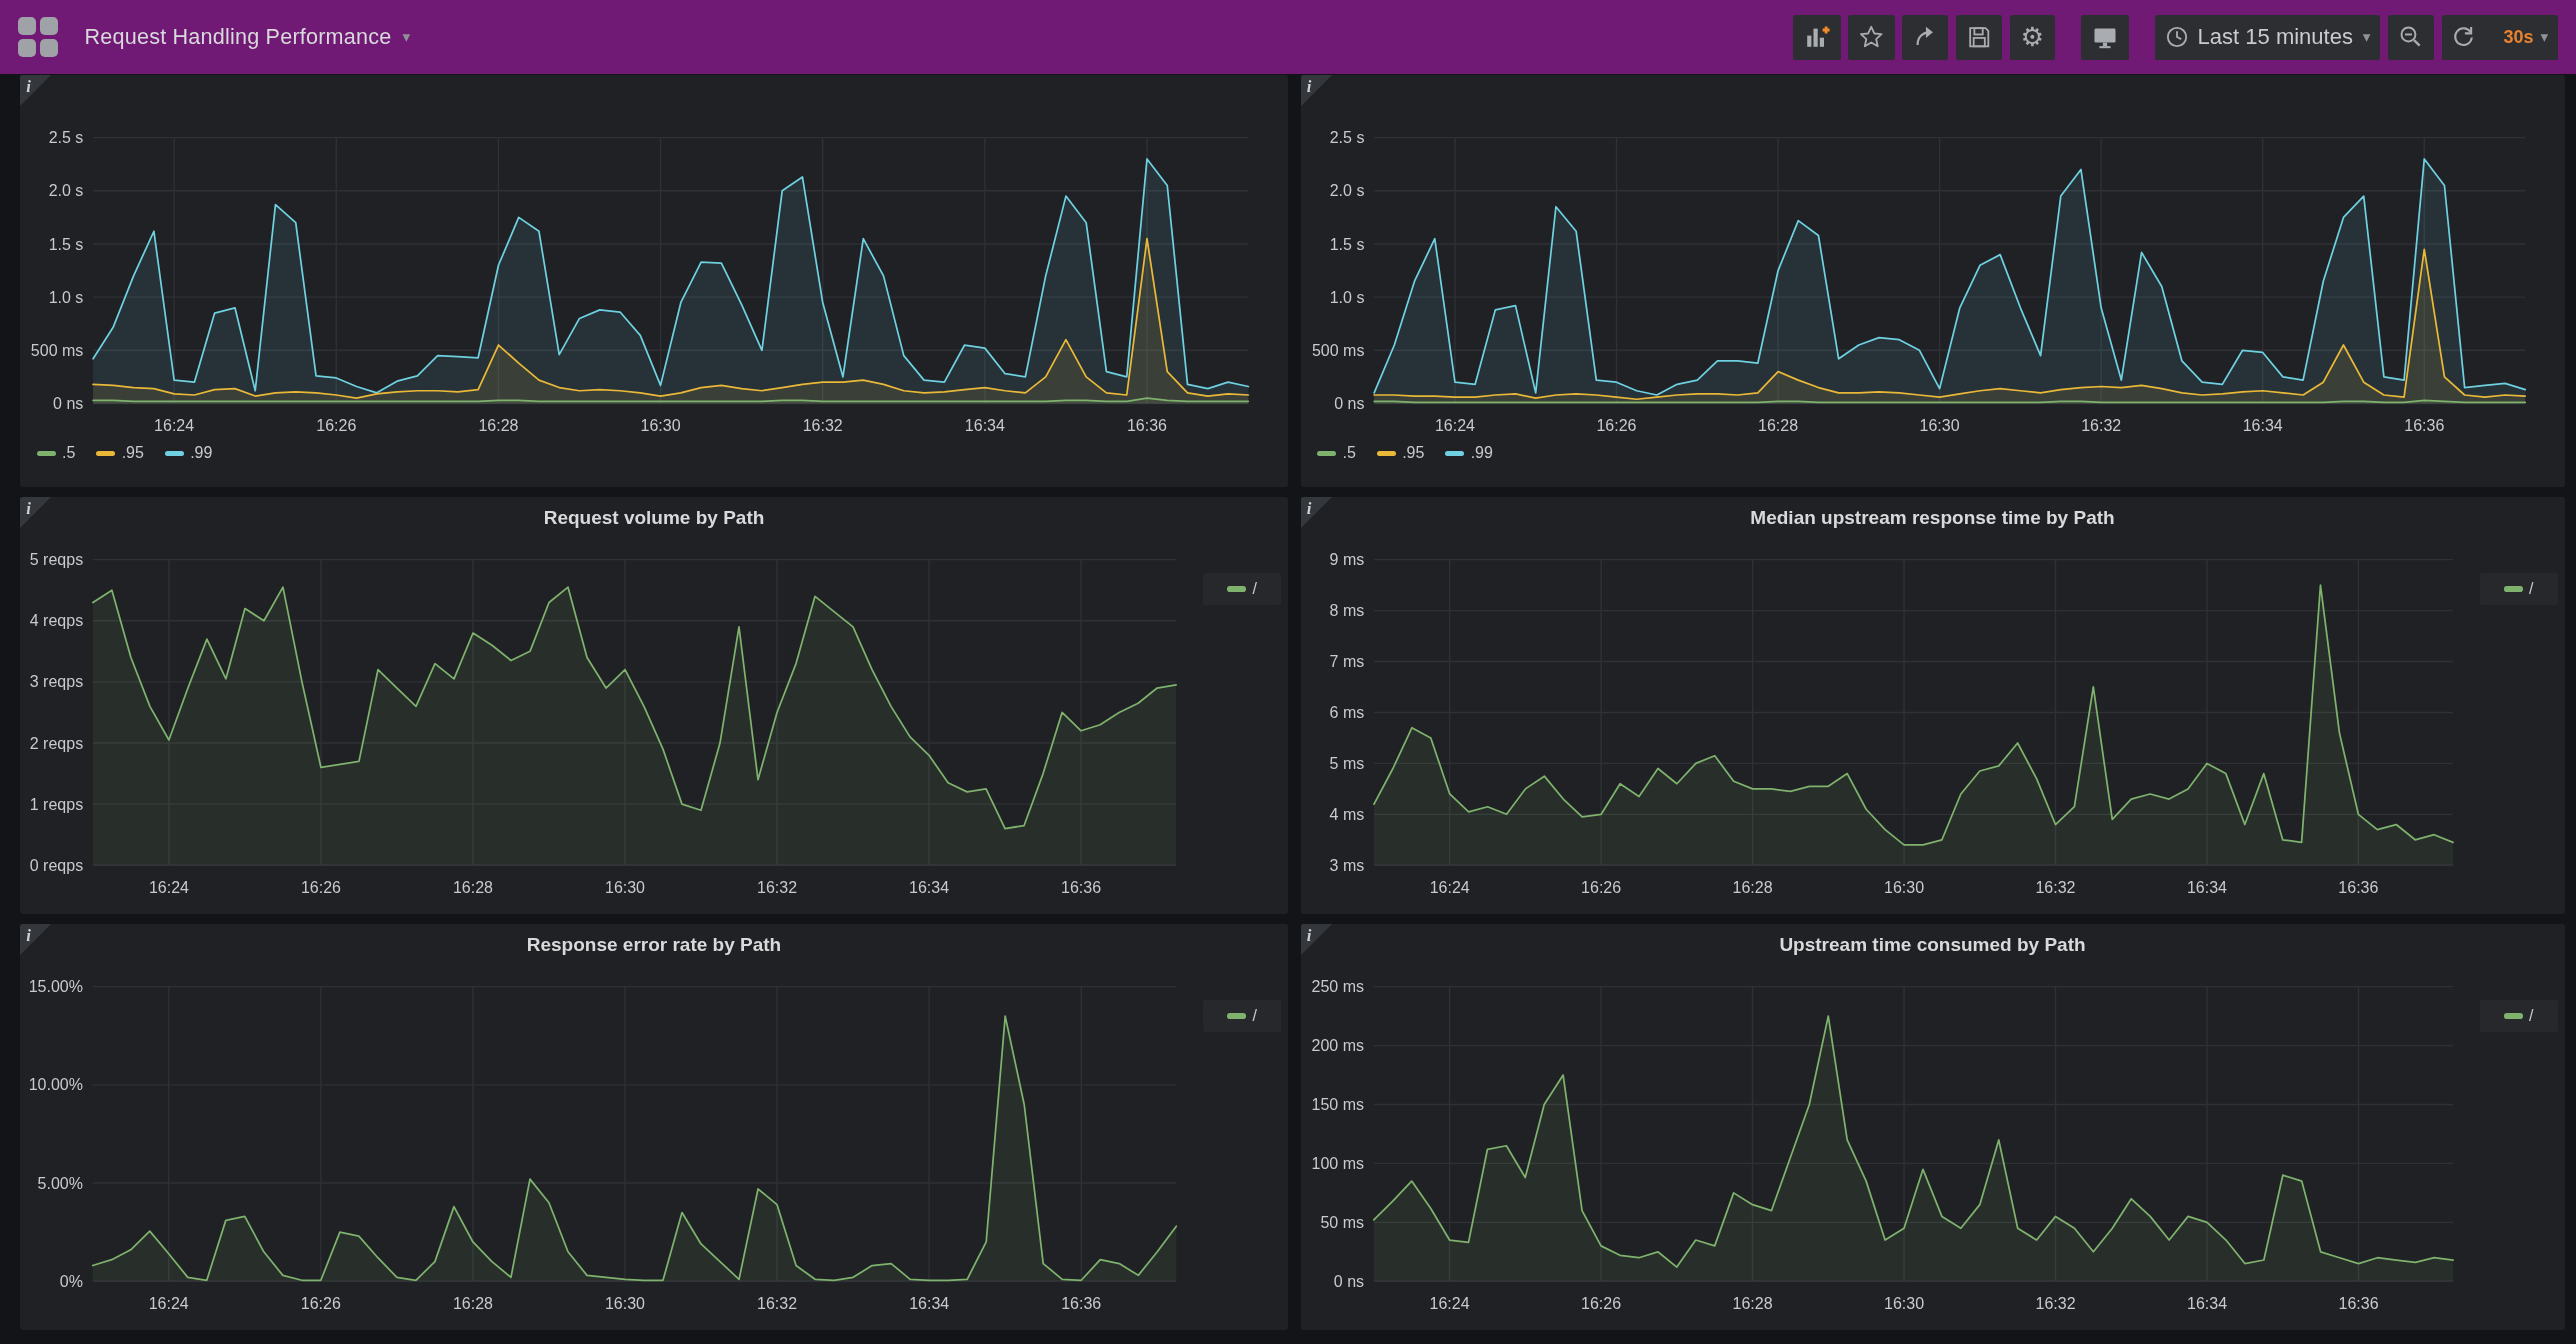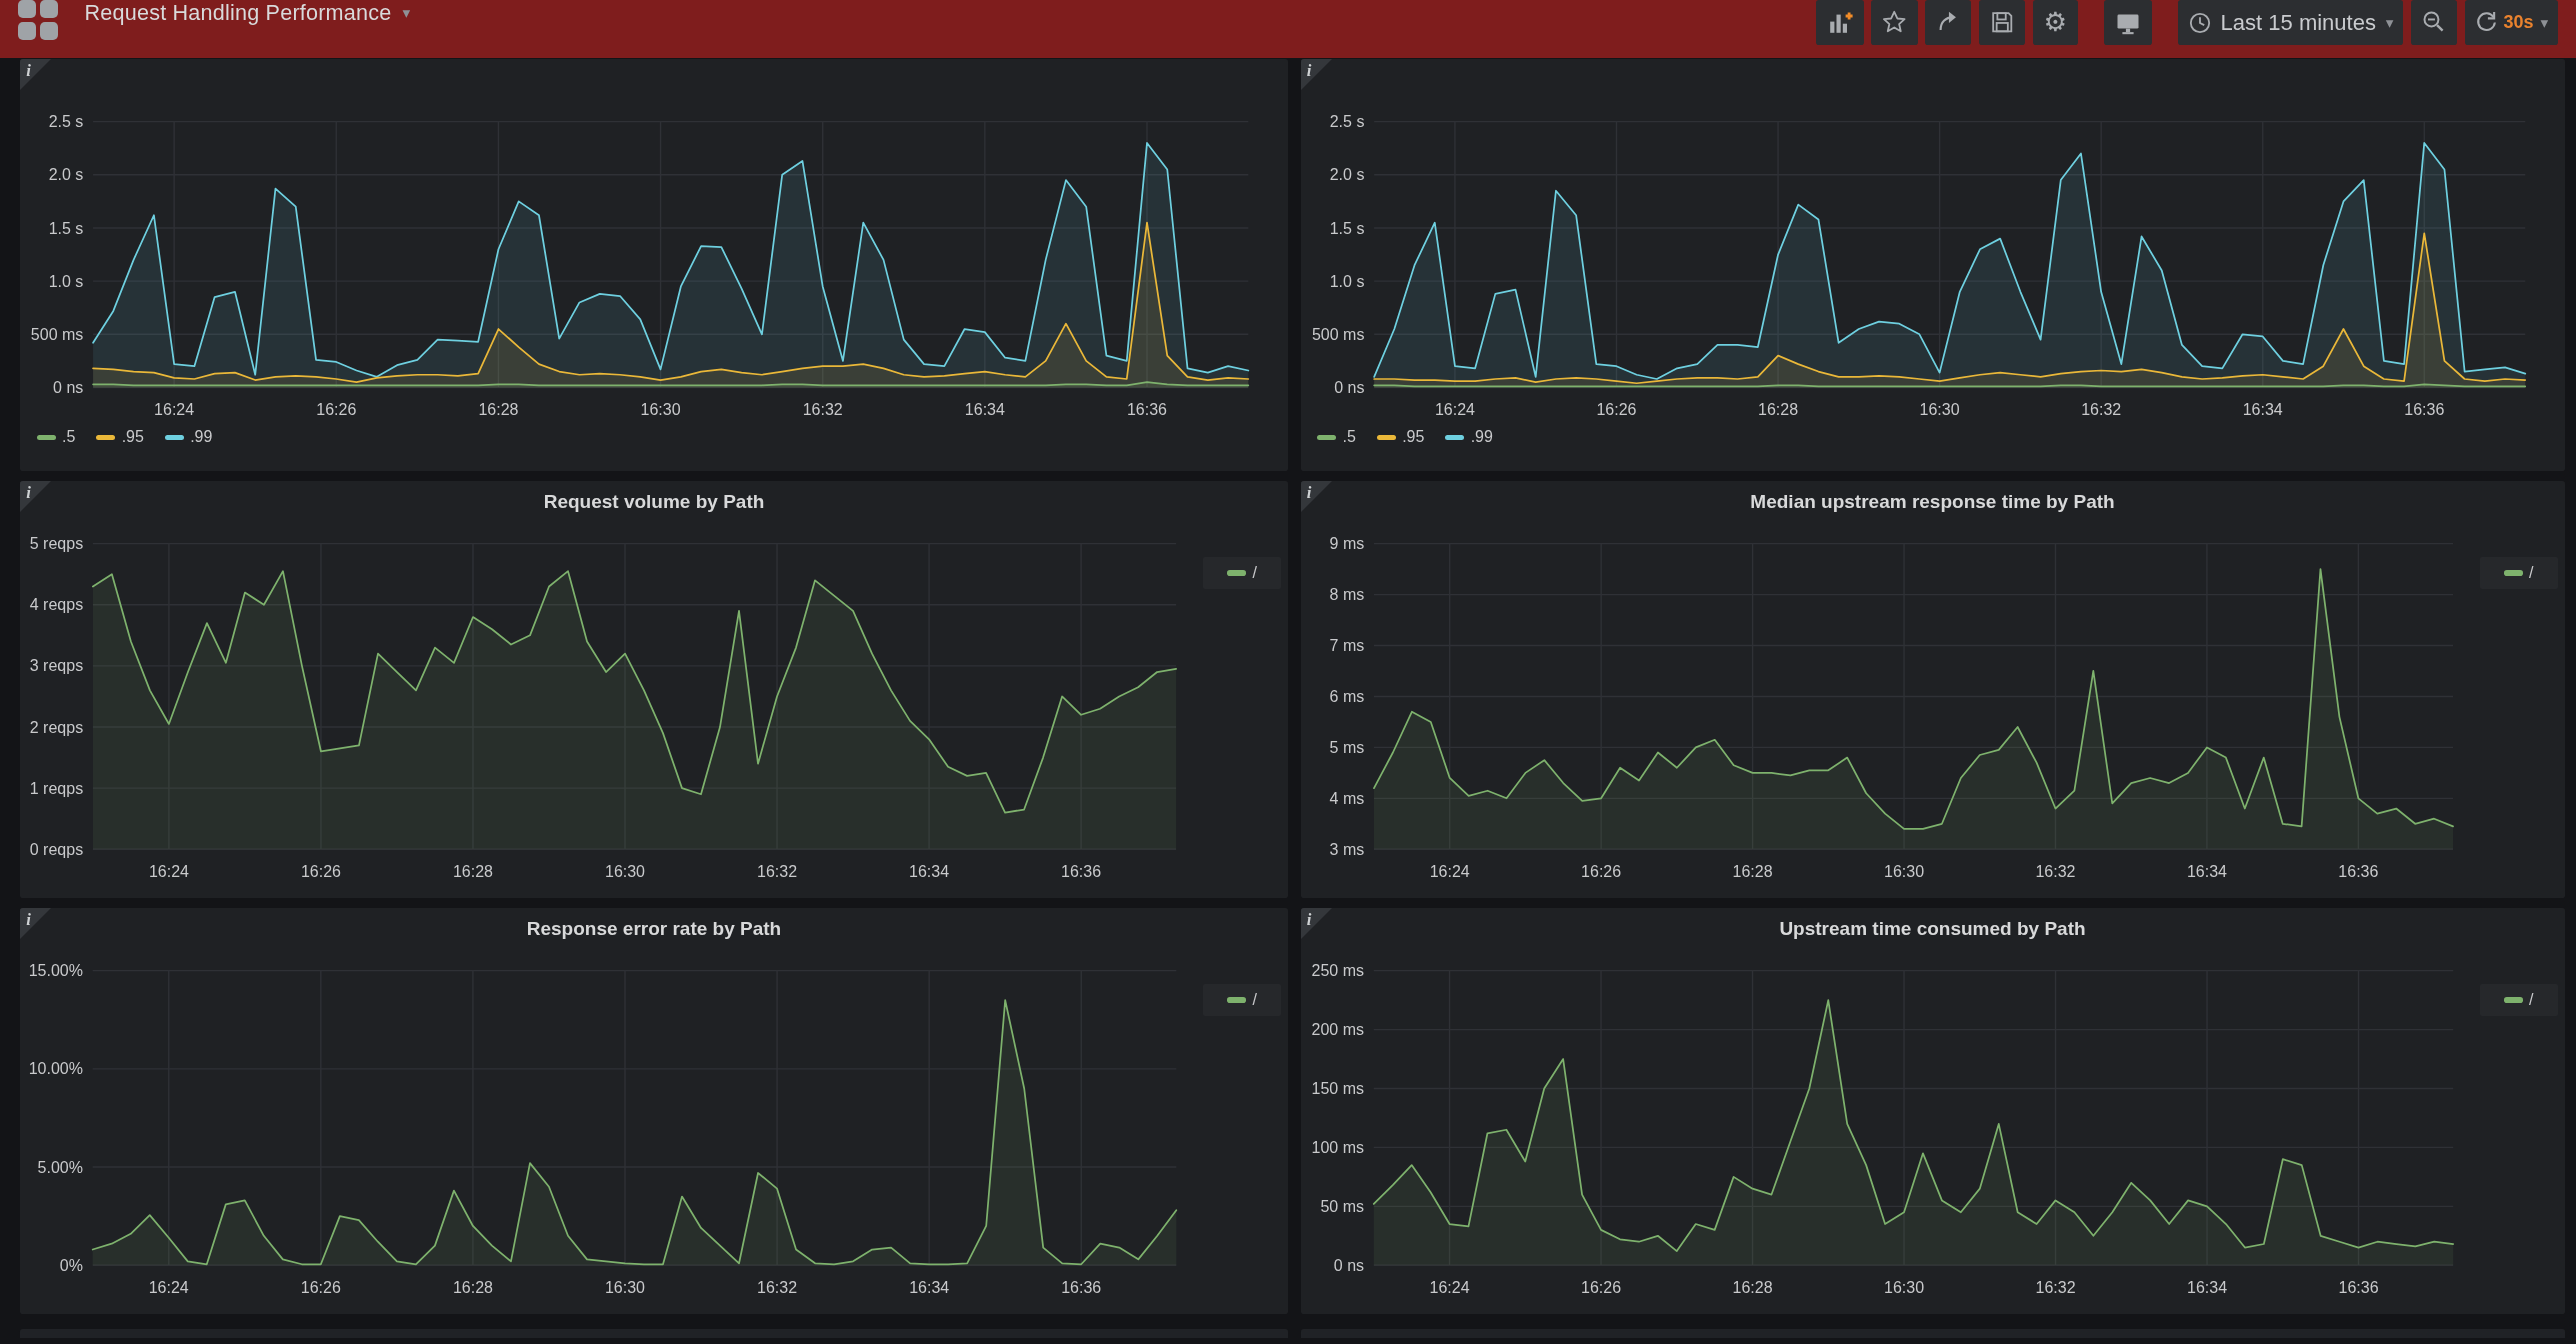--- a/index.html
+++ b/index.html
@@ -1,29 +1,29 @@
 <!DOCTYPE html>
 <html style="font-size:11px"><head>
 <meta charset="utf-8">
 <style>
   * { margin:0; padding:0; box-sizing:border-box; }
   html,body { width:2576px; height:1344px; background:#131417; overflow:hidden;
     font-family:"Liberation Sans", sans-serif; }
   
-  .navbar { height:58px; background:#7f1d1d; display:flex; align-items:flex-start; padding:0 18px; }
+  .navbar { height:74px; background:#701a75; display:flex; align-items:center; padding:0 18px; }
   .logo { width:40px; height:40px; display:grid; grid-template-columns:18px 18px; grid-template-rows:18px 18px; gap:4.2px; cursor:pointer; }
   .logo div { background:#9fa3a7; border-radius:4.9px; }
   .nav-title { margin-left:26.5px; font-size:21.6px; color:#d9dadb; letter-spacing:0.2px; cursor:pointer; display:flex; align-items:center; gap:11px; }
   .caret { color:#8e9196; font-size:15.3px; }
   .spacer { flex:1; }
   .nbtn { height:45px; min-width:45px; background:#2c2e31; border-radius:2.8px; display:flex; align-items:center; justify-content:center; color:#a9acb0; margin-left:7.7px; cursor:pointer; padding:0 9.8px; }
   .nbtn svg { display:block; }
   .nbtn.gap { margin-left:26.5px; }
   .tp-label { font-size:22px; color:#c9cbce; margin:0 9.8px 0 8.4px; white-space:nowrap; }
-  .rf-label { font-size:18px; color:#e9822e; font-weight:bold; margin:0 7px 0 4px; }
+  .rf-label { font-size:18px; color:#e9822e; font-weight:bold; margin:0 7px 0 27px; }
   .uni { font-size:26.5px; line-height:1; font-family:"DejaVu Sans",sans-serif; }
   
   .dash { padding:1.4px 7px 0 20px; }
   .row { display:grid; grid-template-columns:1268px 1264px; gap:12.5px; margin-bottom:9.8px; }
   .row.r3 { margin-bottom:15.3px; }
   .panel { position:relative; background:#1f2124; border-radius:2.8px; overflow:hidden; }
   .r1 .panel { height:412px; }
   .r2 .panel { height:417px; }
   .r3 .panel { height:406px; }
   .r4 .panel { height:8.4px; border-radius:2.8px 2.8px 0 0; background:#202226; }

